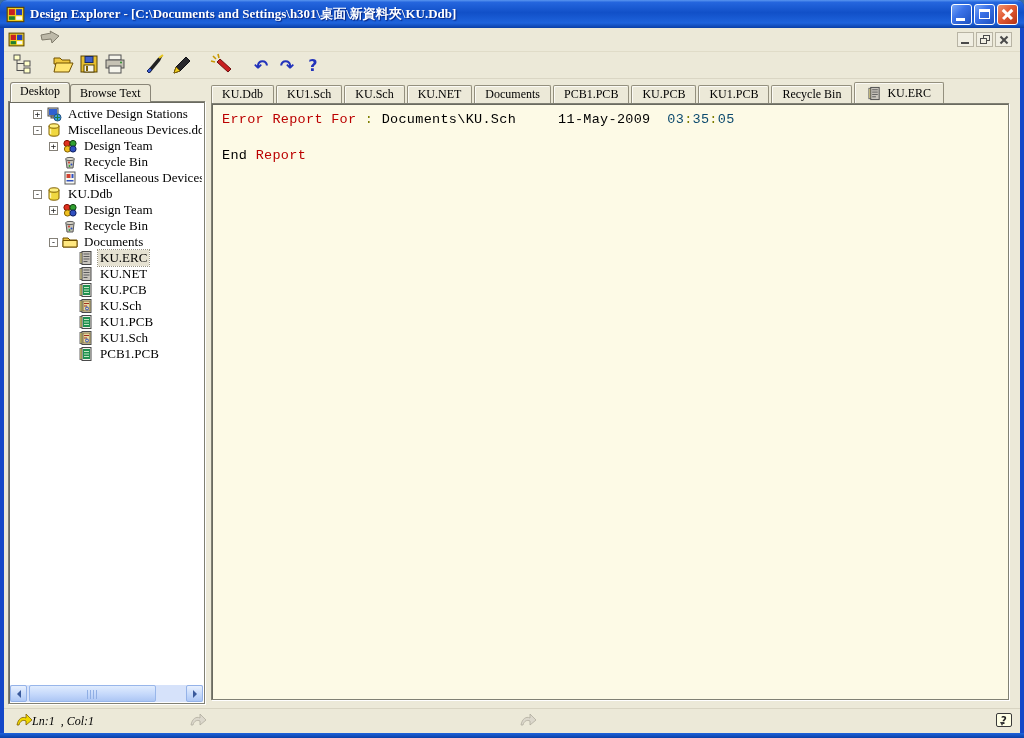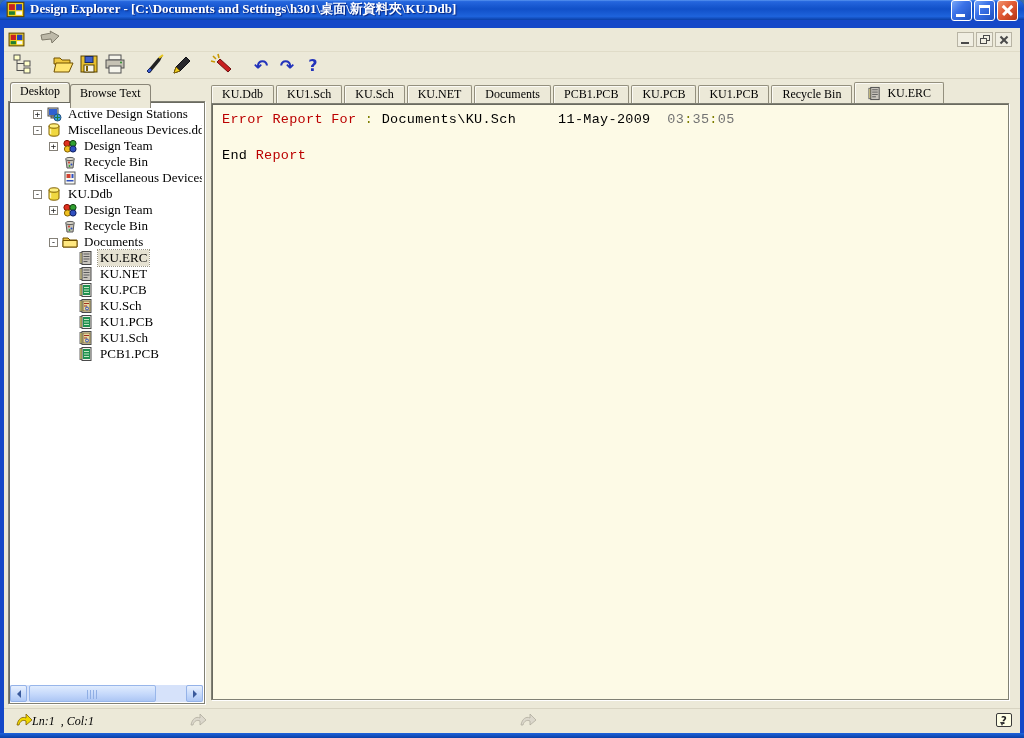--- a/index.html
+++ b/index.html
@@ -4,23 +4,23 @@
 <style>
   * { box-sizing: border-box; margin: 0; padding: 0; }
   html,body { background:#3A6EA5; }
   .window {
     position:relative; width:1024px; height:738px; overflow:hidden;
     font-family:"Liberation Serif", serif; font-size:13px;
     background:#1548C8; border-radius:7px 7px 0 0;
   }
   
   .titlebar {
-    position:absolute; left:0; top:0; right:0; height:20px;
+    position:absolute; left:0; top:0; right:0; height:28px;
     background:linear-gradient(180deg,#5A96F0 0%, #2566DE 8%, #1150C8 45%, #1E63DC 82%, #0A3FA6 100%);
-    border-radius:7px 7px 0 0; display:flex; align-items:flex-start; padding:0 6px;
+    border-radius:7px 7px 0 0; display:flex; align-items:center; padding:0 6px;
   }
   .titlebar .ttext {
     color:#fff; font-weight:bold; font-size:13px; margin-left:5px;
     text-shadow:1px 1px 1px #06247E; white-space:nowrap; overflow:hidden; flex:1;
   }
   .tb-btn { width:21px; height:21px; border:1px solid #fff; border-radius:3px; margin-left:2px;
     position:relative; cursor:default; }
   .tb-blue { background:linear-gradient(135deg,#7AA8F8 0%, #3B72E8 40%, #1C50C0 100%); }
   .tb-red  { background:linear-gradient(135deg,#F0936E 0%, #E25B35 45%, #B53313 100%); }
   .g-min { position:absolute; left:4px; bottom:3px; width:9px; height:3px; background:#fff; }
@@ -44,21 +44,21 @@
   
   .toolbar { position:absolute; left:0; right:0; top:25px; height:26px; display:flex; align-items:center; padding-left:6px; border-bottom:1px solid #DAD6C4; }
   .tool { width:26px; height:24px; display:flex; align-items:center; justify-content:center; cursor:default; }
   .tgap { width:14px; }
   .tglyph { font-family:"DejaVu Sans", sans-serif; font-weight:bold; color:#2233BB; font-size:17px; line-height:20px; }
   
   .client { position:absolute; left:0; right:0; top:51px; bottom:25px; }
   
   .left-panel { position:absolute; left:4px; top:3px; width:197px; bottom:4px; }
   .ptabs { height:20px; position:relative; z-index:2; padding-left:2px; }
-  .ptab { display:inline-block; height:24px; line-height:17px; padding:0 9px; font-size:12px;
+  .ptab { display:inline-block; height:18px; line-height:17px; padding:0 9px; font-size:12px;
     border:1px solid #8A8678; border-bottom:none; border-radius:3px 3px 0 0; background:#ECE9D8;
     position:relative; top:2px; margin-right:0px; }
   .ptab.active { top:0px; height:20px; z-index:3; box-shadow:inset 1px 1px 0 #fff; }
   .tree-box { position:absolute; left:0; right:0; top:19px; bottom:0; background:#fff;
     border:1px solid #808074; box-shadow:inset 1px 1px 0 #6A6A60, 1px 1px 0 #fff; overflow:hidden; }
   .tree { position:absolute; left:2px; right:2px; top:4px; bottom:20px; overflow:hidden; }
   .trow { display:flex; align-items:center; height:16px; white-space:nowrap; font-size:13px; color:#000; }
   .texp { width:9px; height:9px; border:1px solid #848078; background:#fff; color:#202020;
     font-family:"DejaVu Sans Mono",monospace; font-size:9px; line-height:7px; text-align:center; margin-right:4px; flex:none; }
   .tspace { width:13px; flex:none; }
@@ -85,21 +85,21 @@
   .dtab { height:18px; line-height:17px; padding:0 10px; font-size:12px; background:#ECE9D8;
     border:1px solid #94907E; border-bottom:none; border-radius:2px 2px 0 0; margin-right:2px;
     box-shadow:inset 1px 1px 0 #FBFAF4; display:flex; align-items:center; white-space:nowrap; }
   .dtab.active { height:21px; padding:0 12px; font-weight:normal; }
   .dtab .dticon { width:15px; height:15px; margin-right:5px; }
   .dtab .dticon svg { width:15px; height:15px; display:block; }
   .content-box { position:absolute; left:7px; right:7px; top:21px; bottom:4px; background:#FDFAE6;
     border:1px solid #808074; box-shadow:inset 1px 1px 0 #6A6A60, 1px 1px 0 #fff; overflow:hidden; }
   .report { padding:7px 4px 0 10px; font-family:"Liberation Mono", monospace; font-size:13.5px;
     line-height:18px; white-space:pre; letter-spacing:0.3px; }
-  .c-red { color:#BB0000; } .c-olive { color:#7E7E00; } .c-maroon { color:#737373; } .c-black { color:#000000; }
+  .c-red { color:#BB0000; } .c-olive { color:#7E7E00; } .c-maroon { color:#0c4a6e; } .c-black { color:#000000; }
   
   .statusbar { position:absolute; left:0; right:0; bottom:0; height:25px; border-top:1px solid #D8D4C2; }
   .st-item { position:absolute; top:4px; }
   .st-lncol { left:28px; top:5px; font-size:12px; white-space:pre;font-style:italic; }
   .helpbubble { position:absolute; right:8px; top:4px; width:16px; height:14px; border:1px solid #3A3A3A;
     background:#FFFFE6; border-radius:2px; font-family:"DejaVu Sans",sans-serif; font-size:10px; font-weight:bold;
     color:#202020; text-align:center; line-height:13px; }
   .helpbubble:after { content:''; position:absolute; left:3px; bottom:-4px; border:4px solid transparent;
     border-top-color:#3A3A3A; border-left-width:2px; border-right-width:2px; }
   .appicon16 svg { width:17px; height:17px; display:block; }

